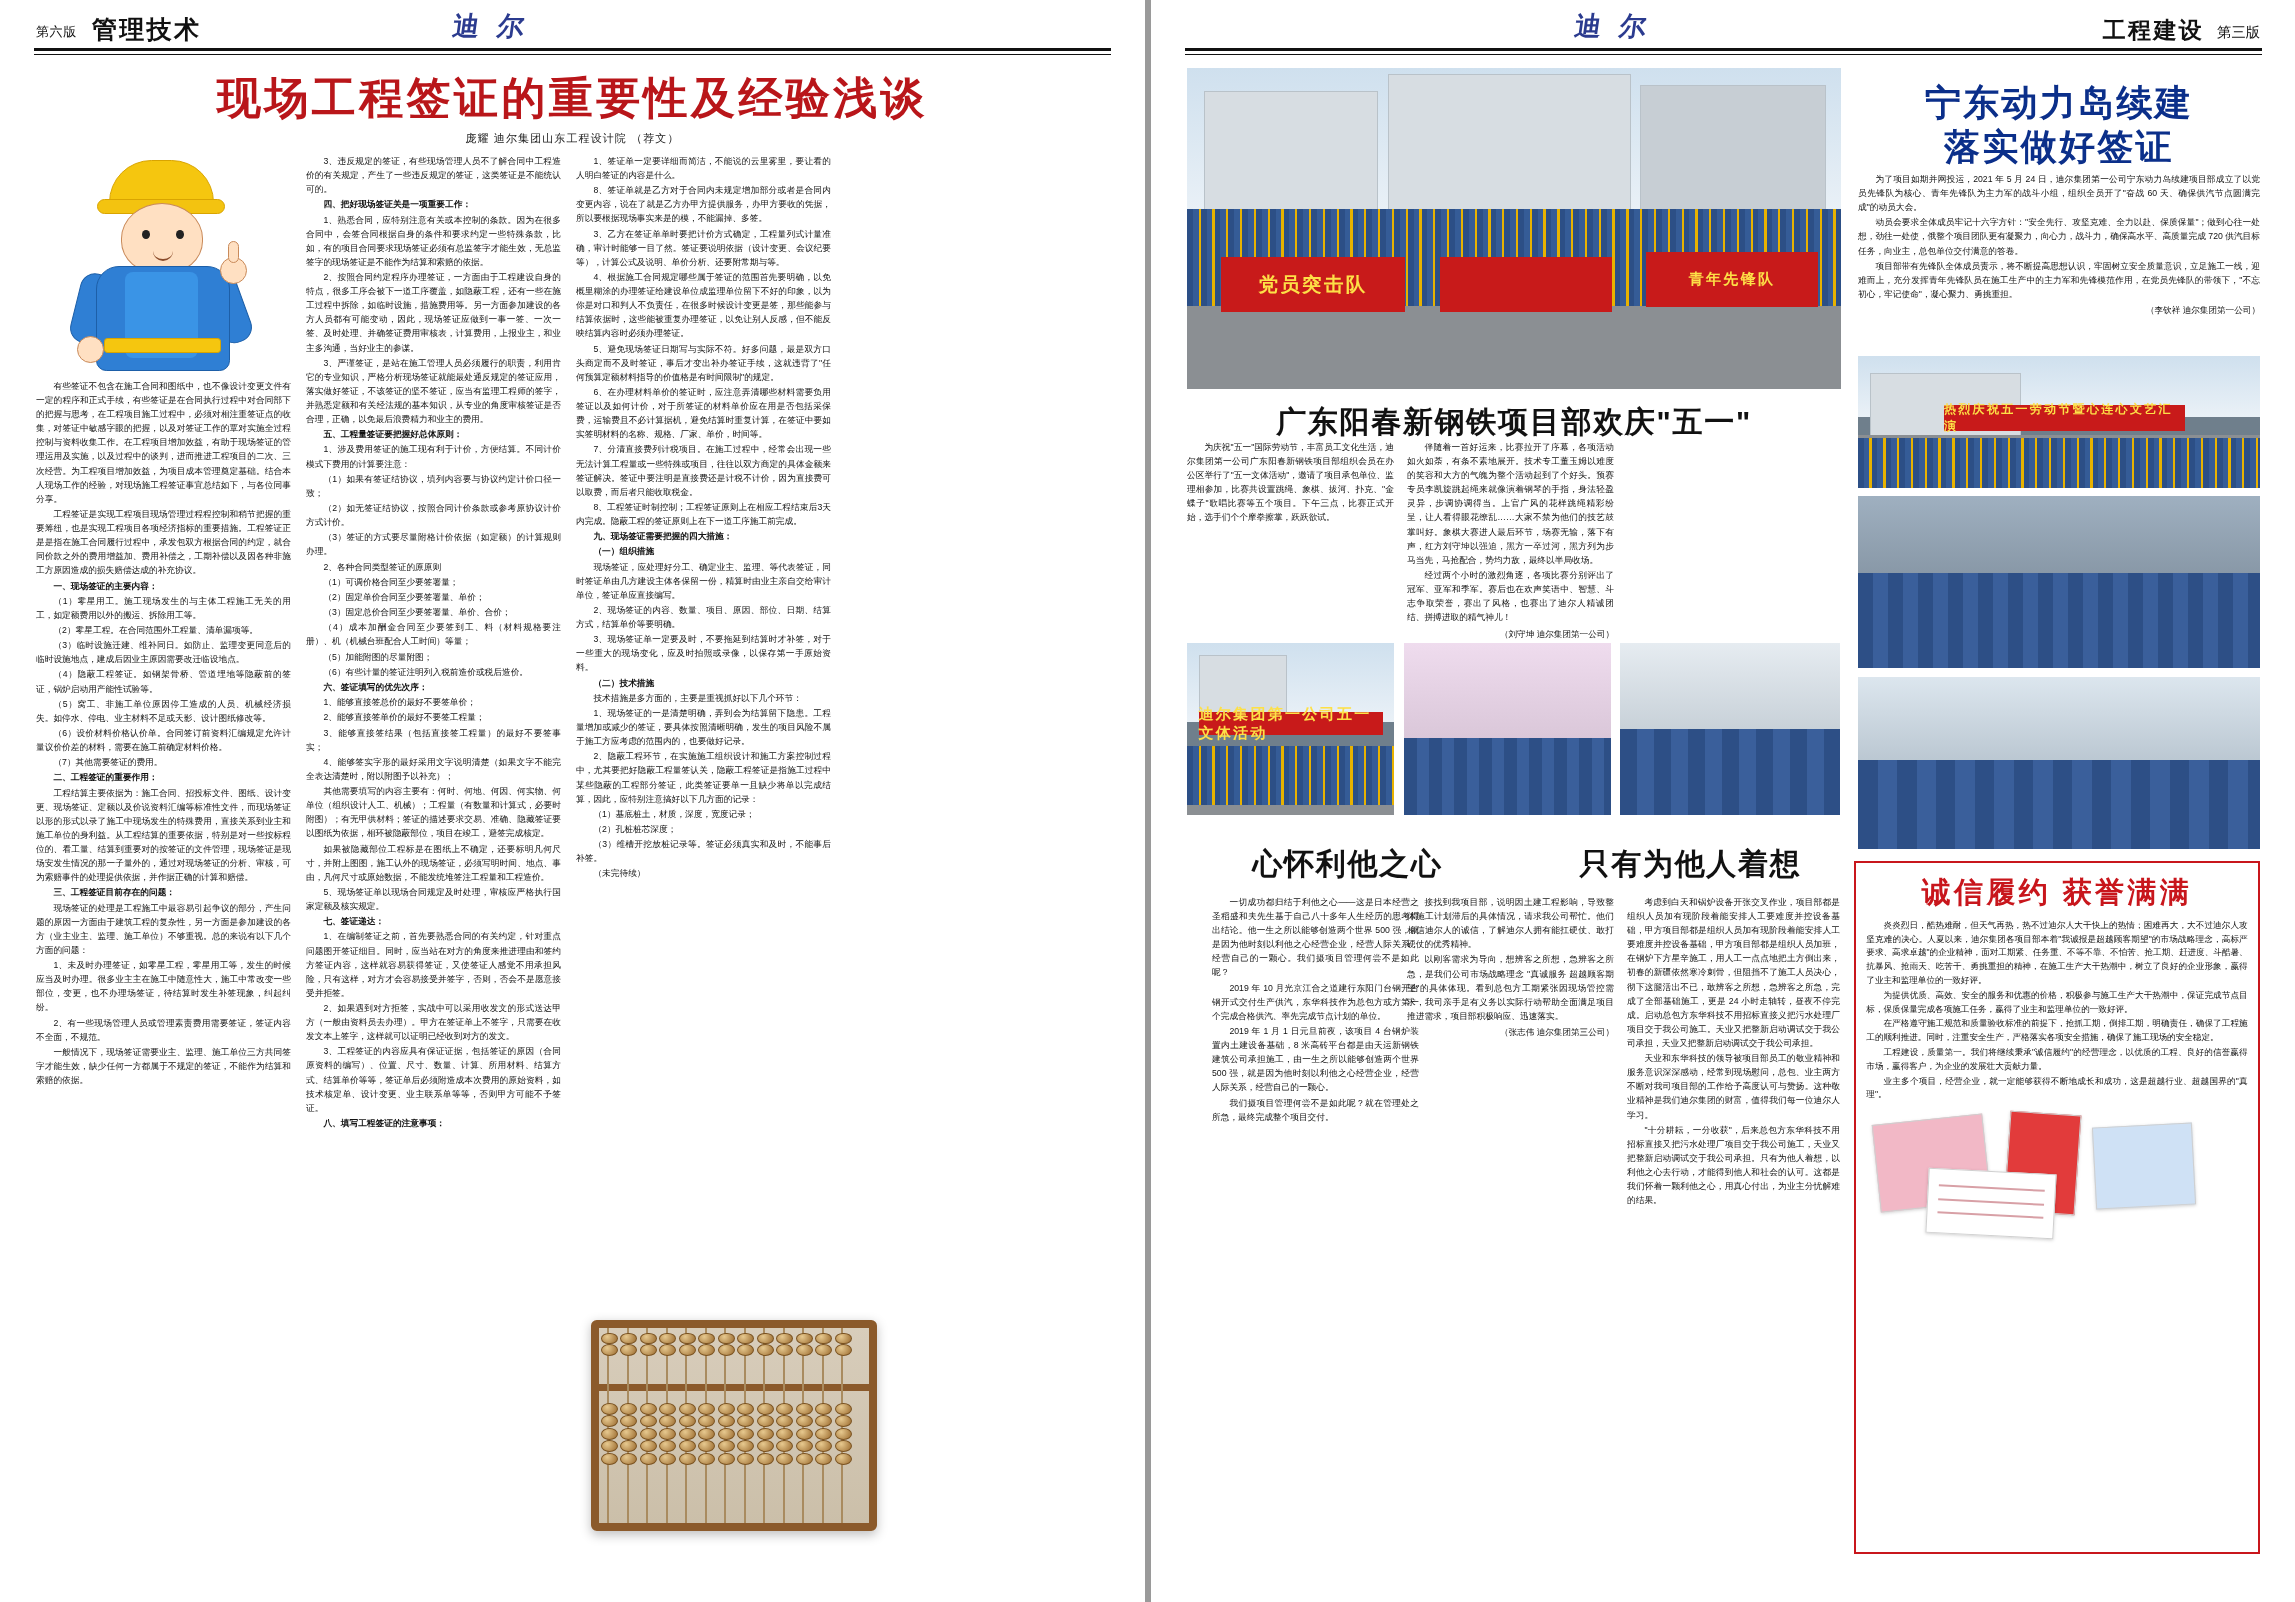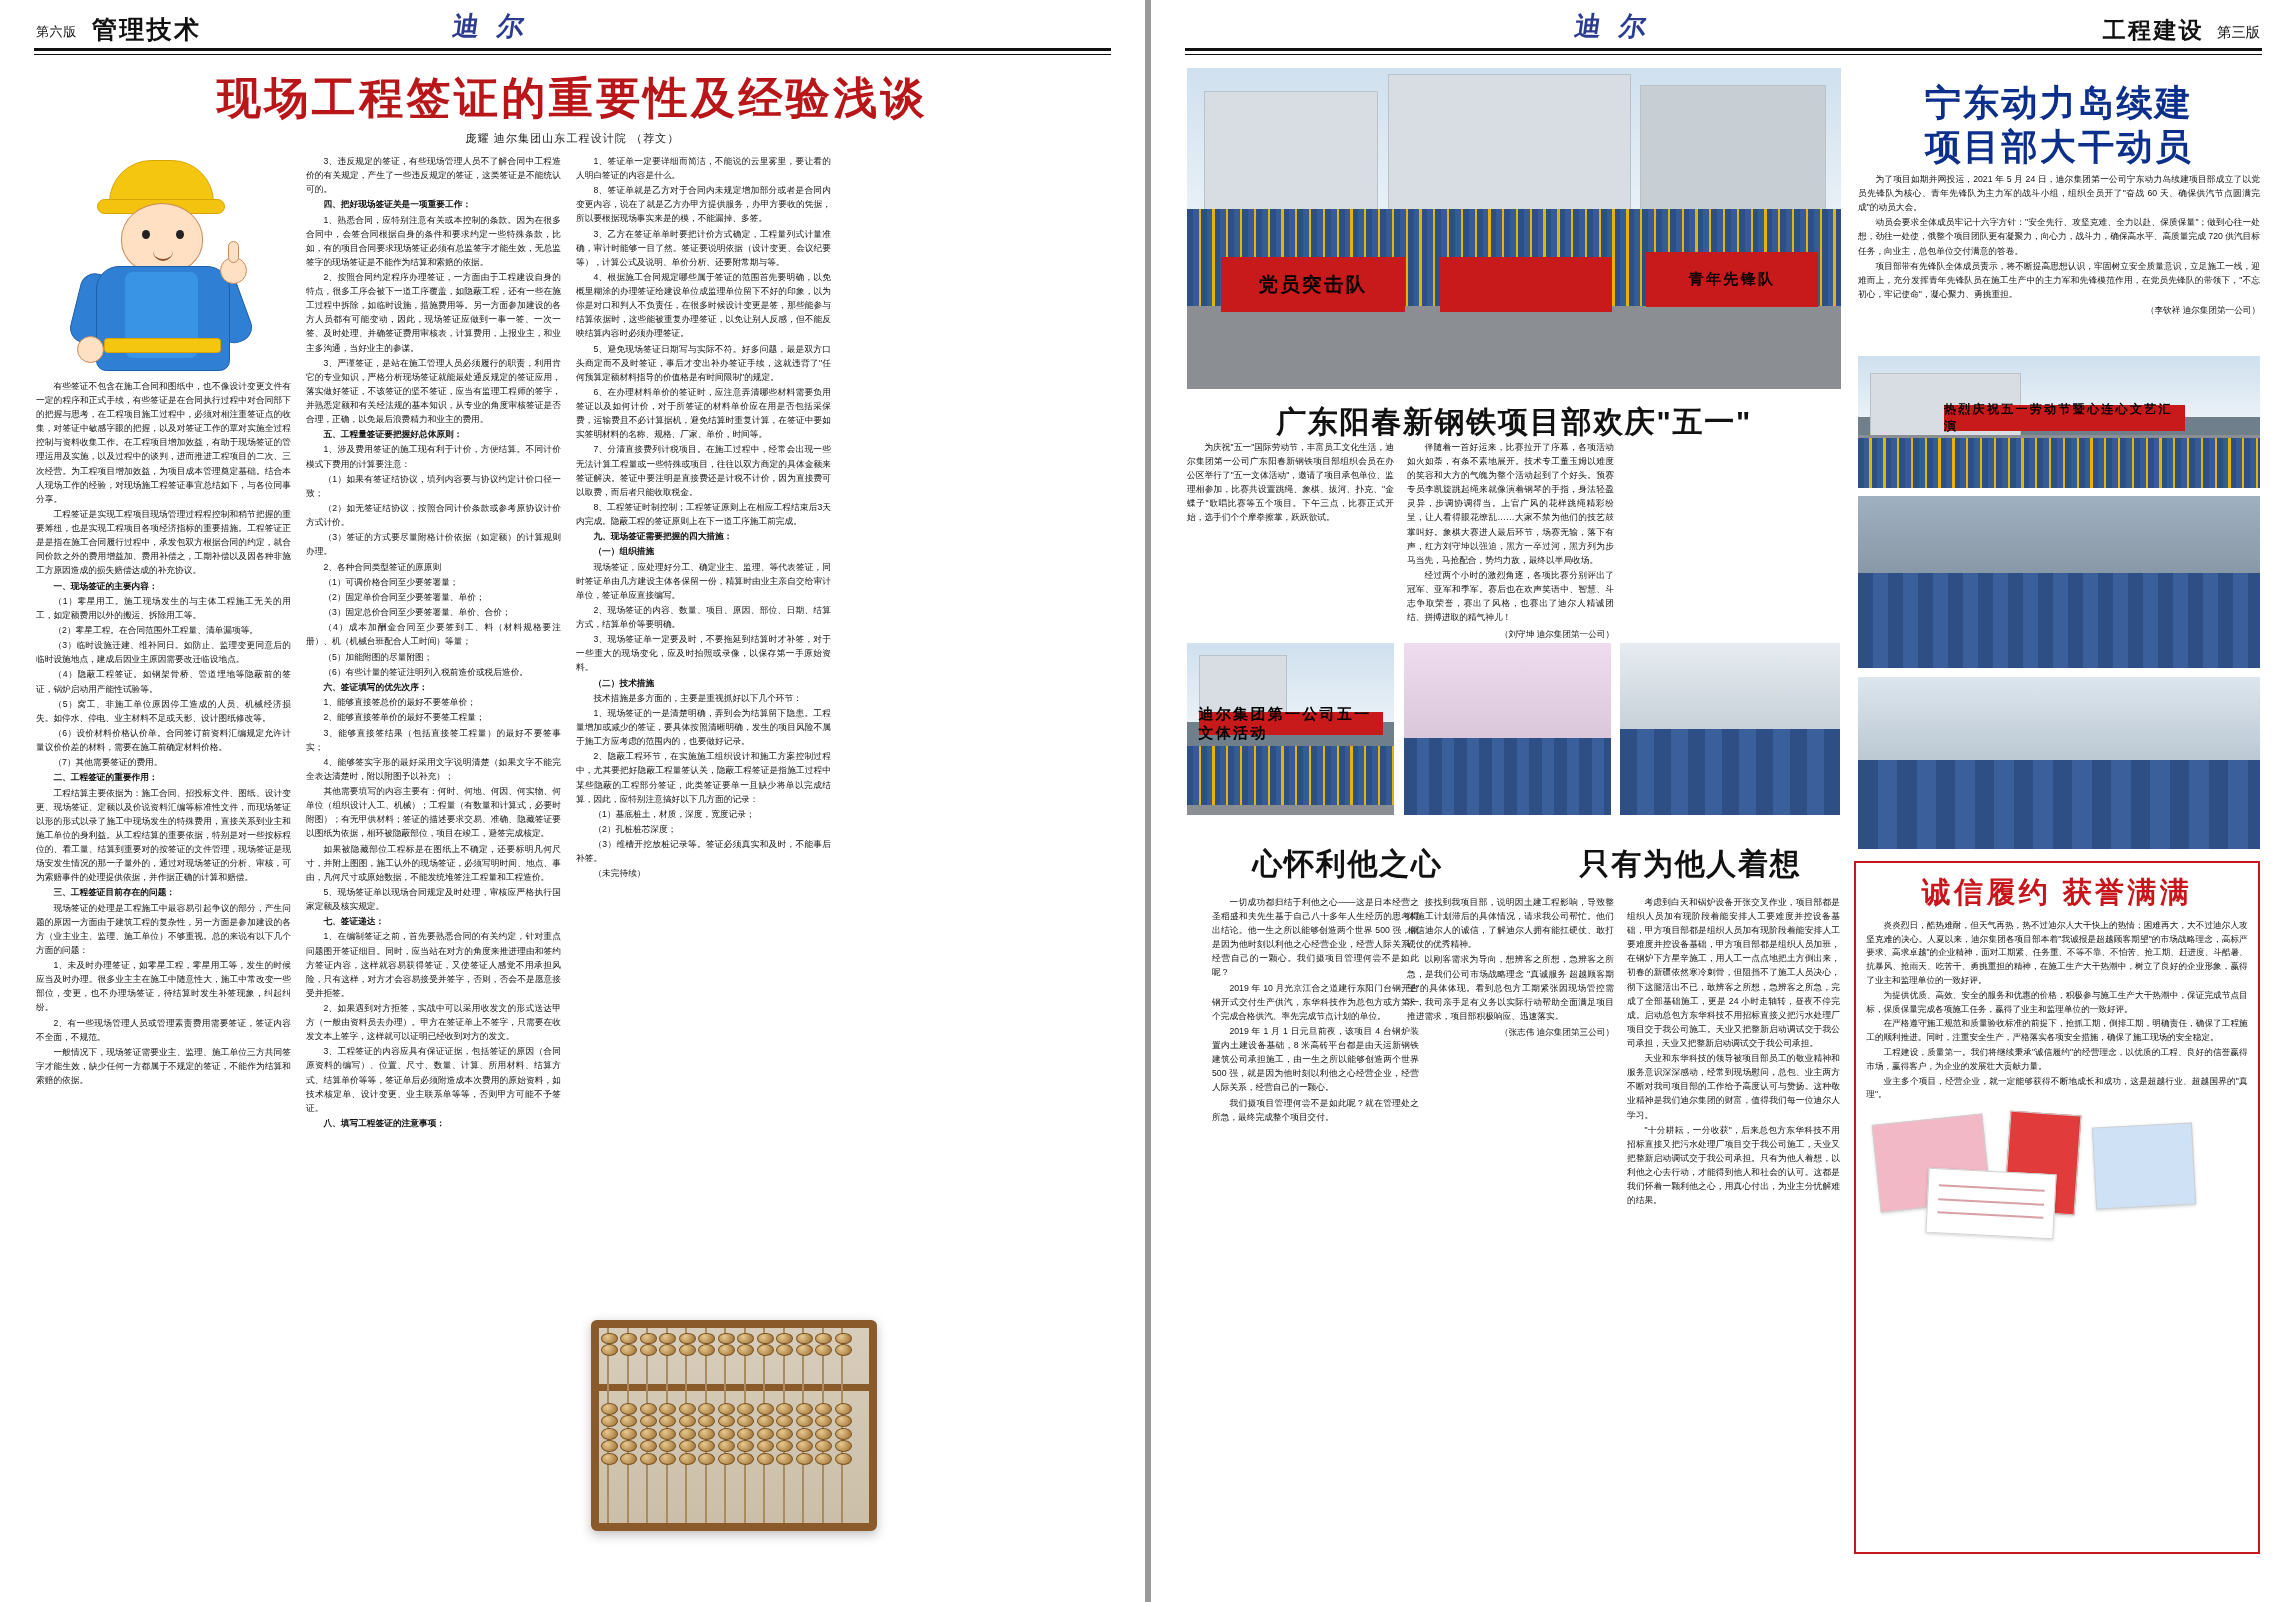--- a/index.html
+++ b/index.html
@@ -55,21 +55,21 @@
   .ab-rod{position:absolute;top:0;bottom:0;width:2.3px;background:#a98b5f;}
   .ab-bar{position:absolute;left:0;right:0;top:56px;height:6.9px;background:#8b5a2b;}
   .ab-bead{position:absolute;width:15px;height:9.8px;background:radial-gradient(circle at 35% 30%,#e7c98f,#9b6b2f);border-radius:50%;border:0.6px solid #7a5220;}
 
   
   .rphoto{position:absolute;background:#6f7f8c;overflow:hidden;}
   .ph-sky{position:absolute;left:0;right:0;top:0;height:46%;background:linear-gradient(#cfe0ee,#eaf1f7);}
   .ph-bld{position:absolute;background:#d7dde2;border:0.6px solid #b9c2c9;}
   .ph-ground{position:absolute;left:0;right:0;bottom:0;height:40%;background:#8b8f93;}
   .ph-crowd{position:absolute;left:0;right:0;bottom:26%;height:30%;background:repeating-linear-gradient(90deg,#2c4f86 0 5.7px,#355c97 5.7px 11.5px,#e8b200 11.5px 13.8px);}
-  .ph-banner{position:absolute;background:#c81a1a;color:#000000;font-weight:bold;display:flex;align-items:center;justify-content:center;letter-spacing:2.3px;}
+  .ph-banner{position:absolute;background:#c81a1a;color:#fde047;font-weight:bold;display:flex;align-items:center;justify-content:center;letter-spacing:2.3px;}
 
   .r-head1{position:absolute;right:36px;top:81px;width:402px;text-align:center;}
   .r-head1 .l{font-size:36px;font-weight:bold;color:#0b2f8a;letter-spacing:2.3px;line-height:1.22;}
   .r-body{font-size:8.7px;line-height:1.62;color:#111;text-align:justify;}
   .r-body p{margin:0 0 1.1px 0;text-indent:2em;}
   .sig{text-align:right;font-size:8.6px;margin-top:3.4px;}
 
   .sub-head{position:absolute;text-align:center;font-weight:bold;color:#111;}
   .sub-head.big{font-size:30px;letter-spacing:1.7px;}
 
@@ -342,21 +342,21 @@
       <div class="ph-bld" style="left:453px;top:17px;width:184px;height:132px;background:#c7ced4;"></div>
       <div class="ph-ground"></div>
       <div class="ph-crowd"></div>
       <div class="ph-banner" style="left:34px;top:189px;width:184px;height:55px;font-size:19.5px;">党员突击队</div>
       <div class="ph-banner" style="left:253px;top:189px;width:172px;height:55px;font-size:17px;"></div>
       <div class="ph-banner" style="left:459px;top:184px;width:172px;height:55px;font-size:15px;">青年先锋队</div>
     </div>
 
     <div class="r-head1">
       <div class="l">宁东动力岛续建</div>
-      <div class="l">项目部大干动员</div>
+      <div class="l">落实做好签证</div>
     </div>
     <div class="r-body" style="position:absolute;right:36px;top:172px;width:402px;">
       <div id="rmain">
           <p>为了项目如期并网投运，2021 年 5 月 24 日，迪尔集团第一公司宁东动力岛续建项目部成立了以党员先锋队为核心、青年先锋队为主力军的战斗小组，组织全员开了"奋战 60 天、确保供汽节点圆满完成"的动员大会。</p>
           <p>动员会要求全体成员牢记十六字方针："安全先行、攻坚克难、全力以赴、保质保量"；做到心往一处想，劲往一处使，俄整个项目团队更有凝聚力，向心力，战斗力，确保高水平、高质量完成 720 供汽目标任务，向业主，总包单位交付满意的答卷。</p>
           <p>项目部带有先锋队全体成员责示，将不断提高思想认识，牢固树立安全质量意识，立足施工一线，迎难而上，充分发挥青年先锋队员在施工生产中的主力军和先锋模范作用，在党员先锋队的带领下，"不忘初心，牢记使命"，凝心聚力、勇挑重担。</p>
         </div>
       <div class="sig">（李钦祥   迪尔集团第一公司）</div>
     </div>
 

